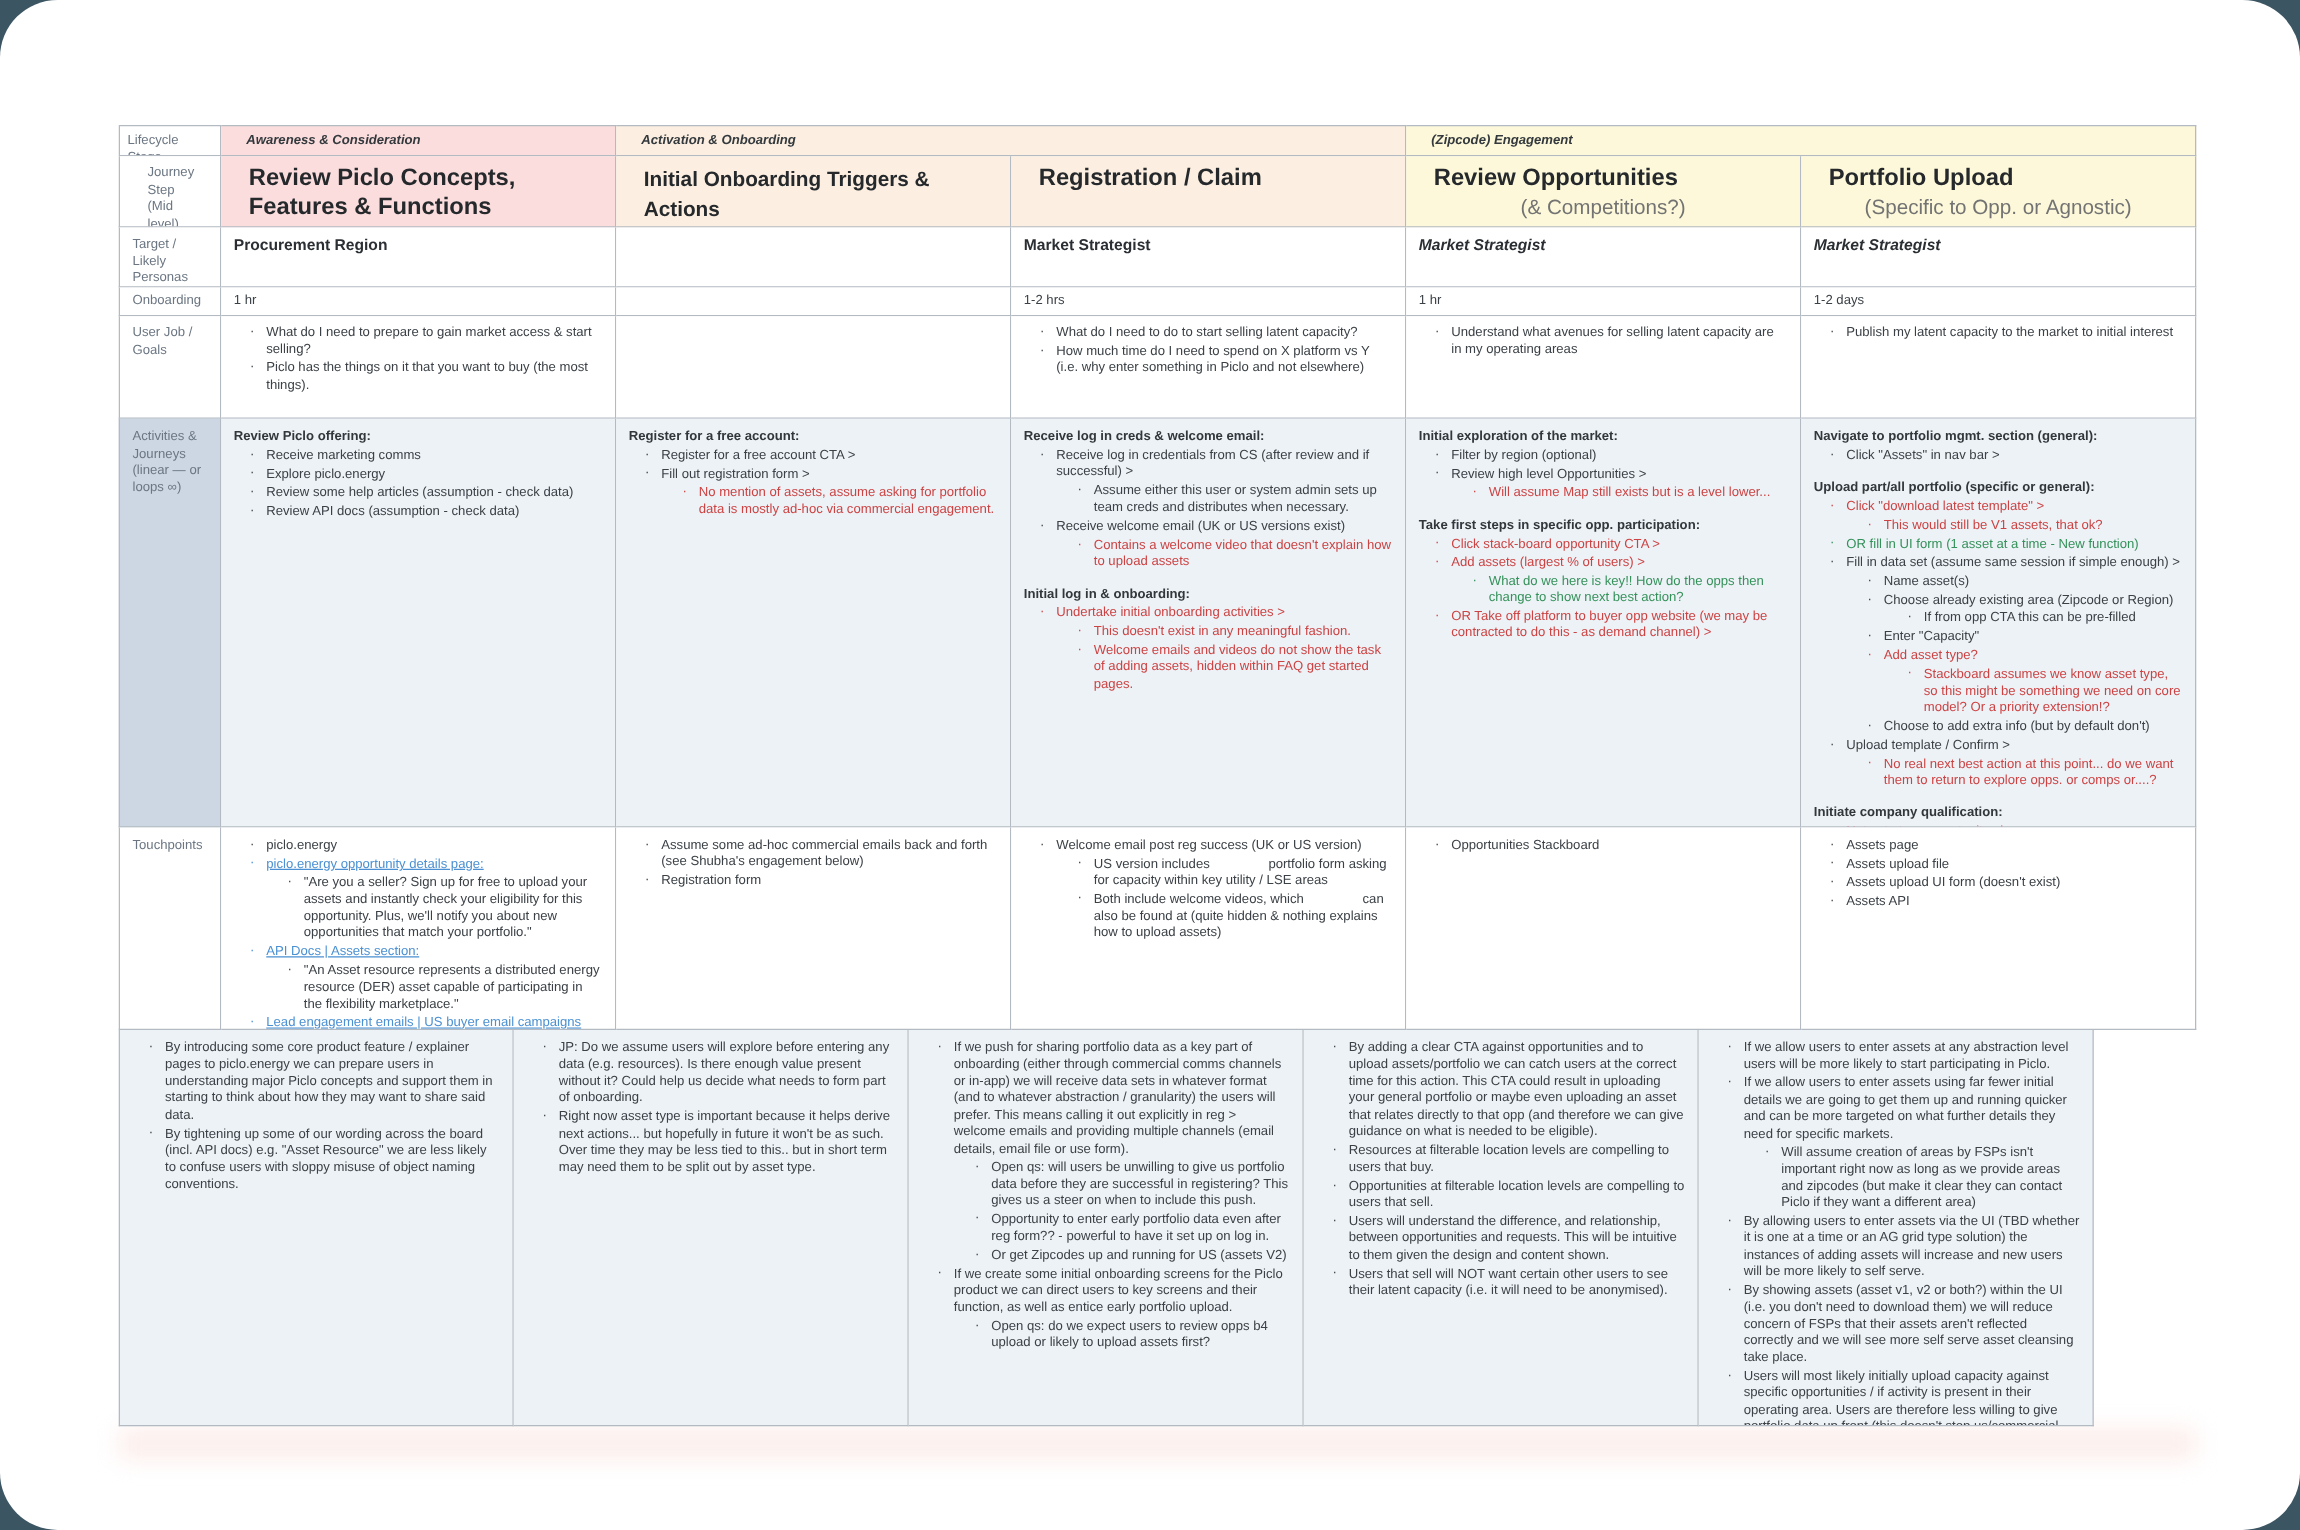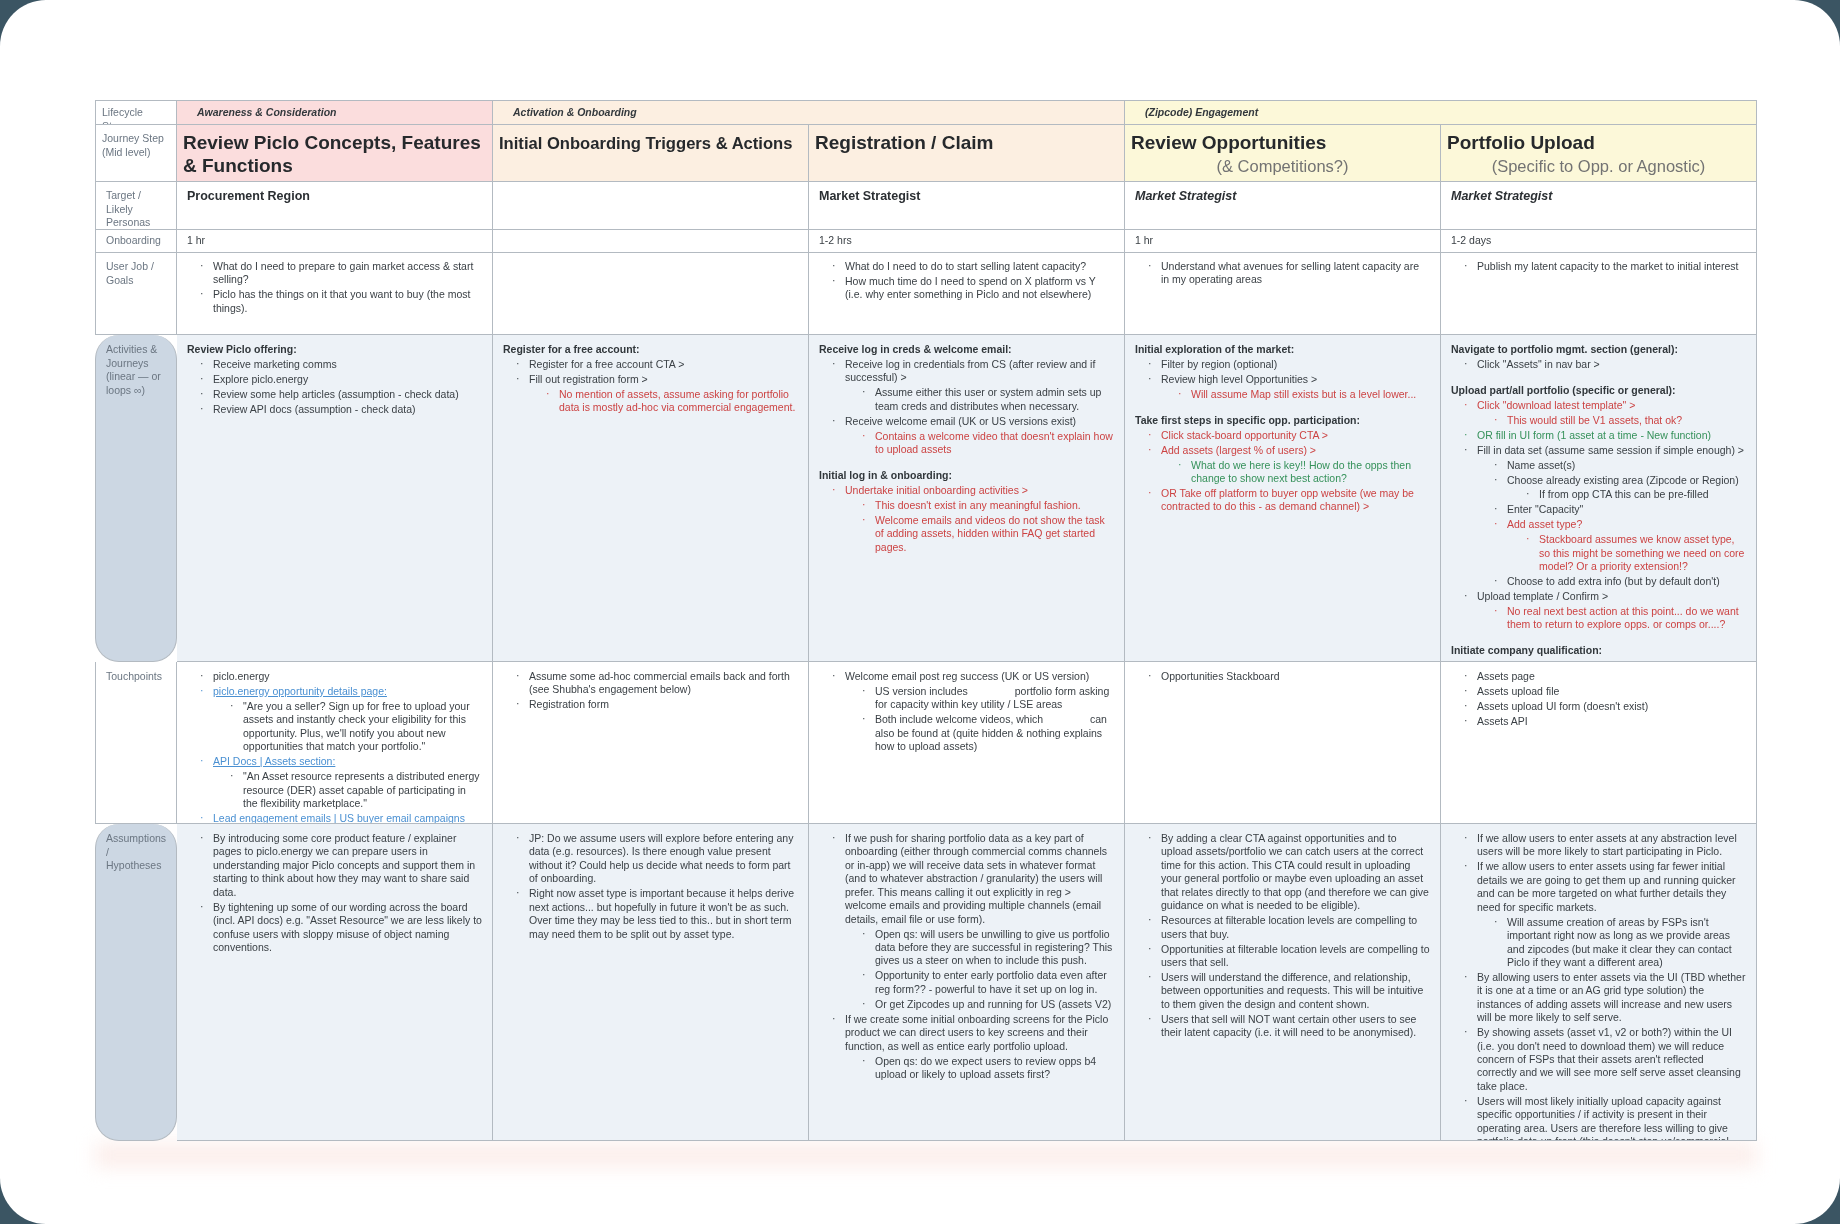--- a/index.html
+++ b/index.html
@@ -17,24 +17,24 @@
     border-right:1.5px solid #b3bac1;border-bottom:1.5px solid #b3bac1;}
   .row .cell:first-child{border-left:1.5px solid #b3bac1;}
   .jtable .row:first-child .cell{border-top:1.5px solid #b3bac1;}
   .lbl{width:82px;padding:5px 6px;font-size:10.5px;line-height:1.3;color:#6b7682;}
   .w1{width:316px;}
   .w2{width:632px;}
   .bg-pink{background:#fbdddd;}
   .bg-peach{background:#fcefe1;}
   .bg-yellow{background:#fcf8d9;}
   .bg-blue{background:#edf2f7;}
-  .lbl-blue{background:#ccd7e3;border-radius:24px;}
+  .lbl-blue{background:#ccd7e3;}
   .r-life .cell{height:25px;}
   .stage{font-size:10.5px;font-weight:bold;font-style:italic;color:#33393d;padding:5px 20px;}
-  .r-journey .cell{height:57px;padding:7px 6px;}
+  .r-journey .cell{height:57px;padding:7px 22px;}
   .jtitle{font-size:19px;font-weight:bold;line-height:1.2;color:#26292c;}
   .jtitle.fit{font-size:16.6px;line-height:1.45;}
   .jsub{font-size:16.5px;color:#737373;line-height:1.2;margin-top:2px;text-align:center;}
   .r-persona .cell{height:48px;padding:7px 10px;}
   .persona{font-size:12.5px;font-weight:bold;color:#2b2f33;}
   .persona.it{font-style:italic;}
   .r-time .cell{height:23px;padding:4px 10px;font-size:10.5px;}
   .r-goals .cell{height:82px;padding:7px 10px;}
   .r-act .cell{height:327px;padding:8px 10px;}
   .r-touch .cell{height:162px;padding:8px 10px;}
@@ -224,21 +224,20 @@
         </div>
       <div class="cell w1">
           <div class="blk l1"><span class="mk">·</span>Assets page</div>
           <div class="blk l1"><span class="mk">·</span>Assets upload file</div>
           <div class="blk l1"><span class="mk">·</span>Assets upload UI form (doesn't exist)</div>
           <div class="blk l1"><span class="mk">·</span>Assets API</div>
         </div>
     </div>
 
     <div class="row r-assump">
-      <div class="cell lbl lbl-blue">Assumptions / Hypotheses</div>
       <div class="cell w1 bg-blue">
           <div class="blk l1"><span class="mk">·</span>By introducing some core product feature / explainer pages to piclo.energy we can prepare users in understanding major Piclo concepts and support them in starting to think about how they may want to share said data.</div>
           <div class="blk l1"><span class="mk">·</span>By tightening up some of our wording across the board (incl. API docs) e.g. "Asset Resource" we are less likely to confuse users with sloppy misuse of object naming conventions.</div>
         </div>
       <div class="cell w1 bg-blue">
           <div class="blk l1"><span class="mk">·</span>JP: Do we assume users will explore before entering any data (e.g. resources). Is there enough value present without it? Could help us decide what needs to form part of onboarding.</div>
           <div class="blk l1"><span class="mk">·</span>Right now asset type is important because it helps derive next actions... but hopefully in future it won't be as such. Over time they may be less tied to this.. but in short term may need them to be split out by asset type.</div>
         </div>
       <div class="cell w1 bg-blue">
           <div class="blk l1"><span class="mk">·</span>If we push for sharing portfolio data as a key part of onboarding (either through commercial comms channels or in-app) we will receive data sets in whatever format (and to whatever abstraction / granularity) the users will prefer. This means calling it out explicitly in reg &gt; welcome emails and providing multiple channels (email details, email file or use form).</div>

